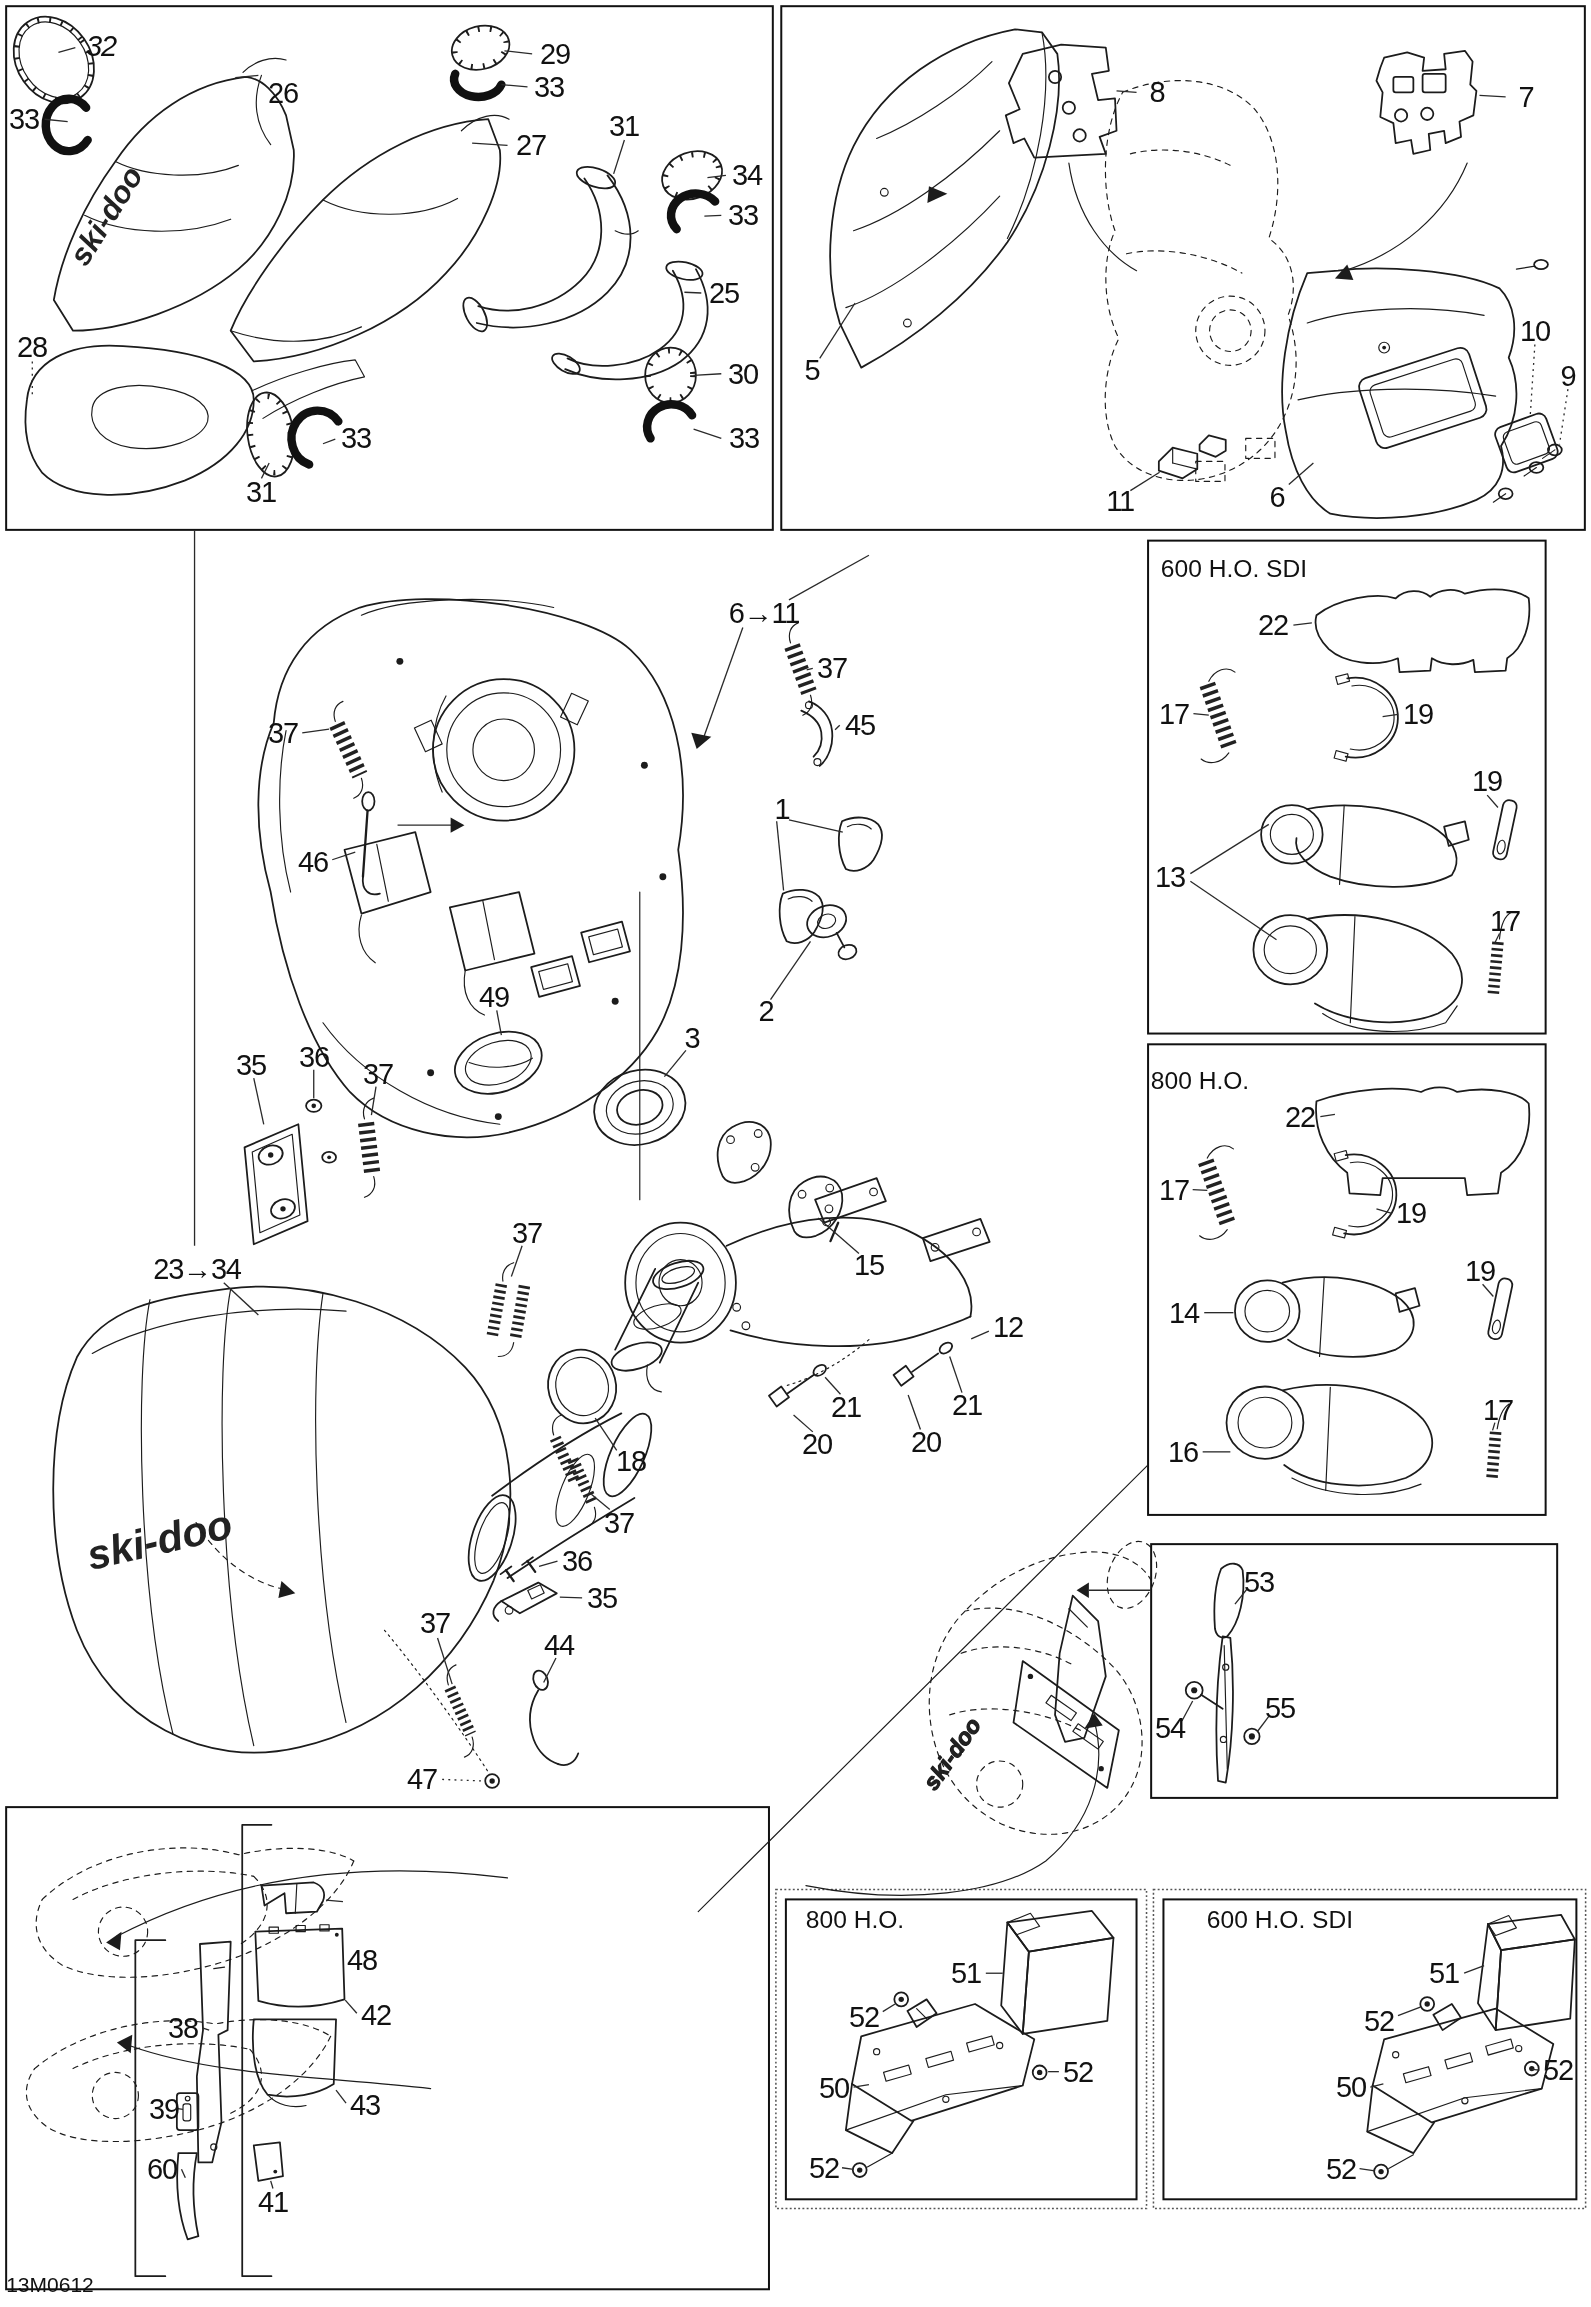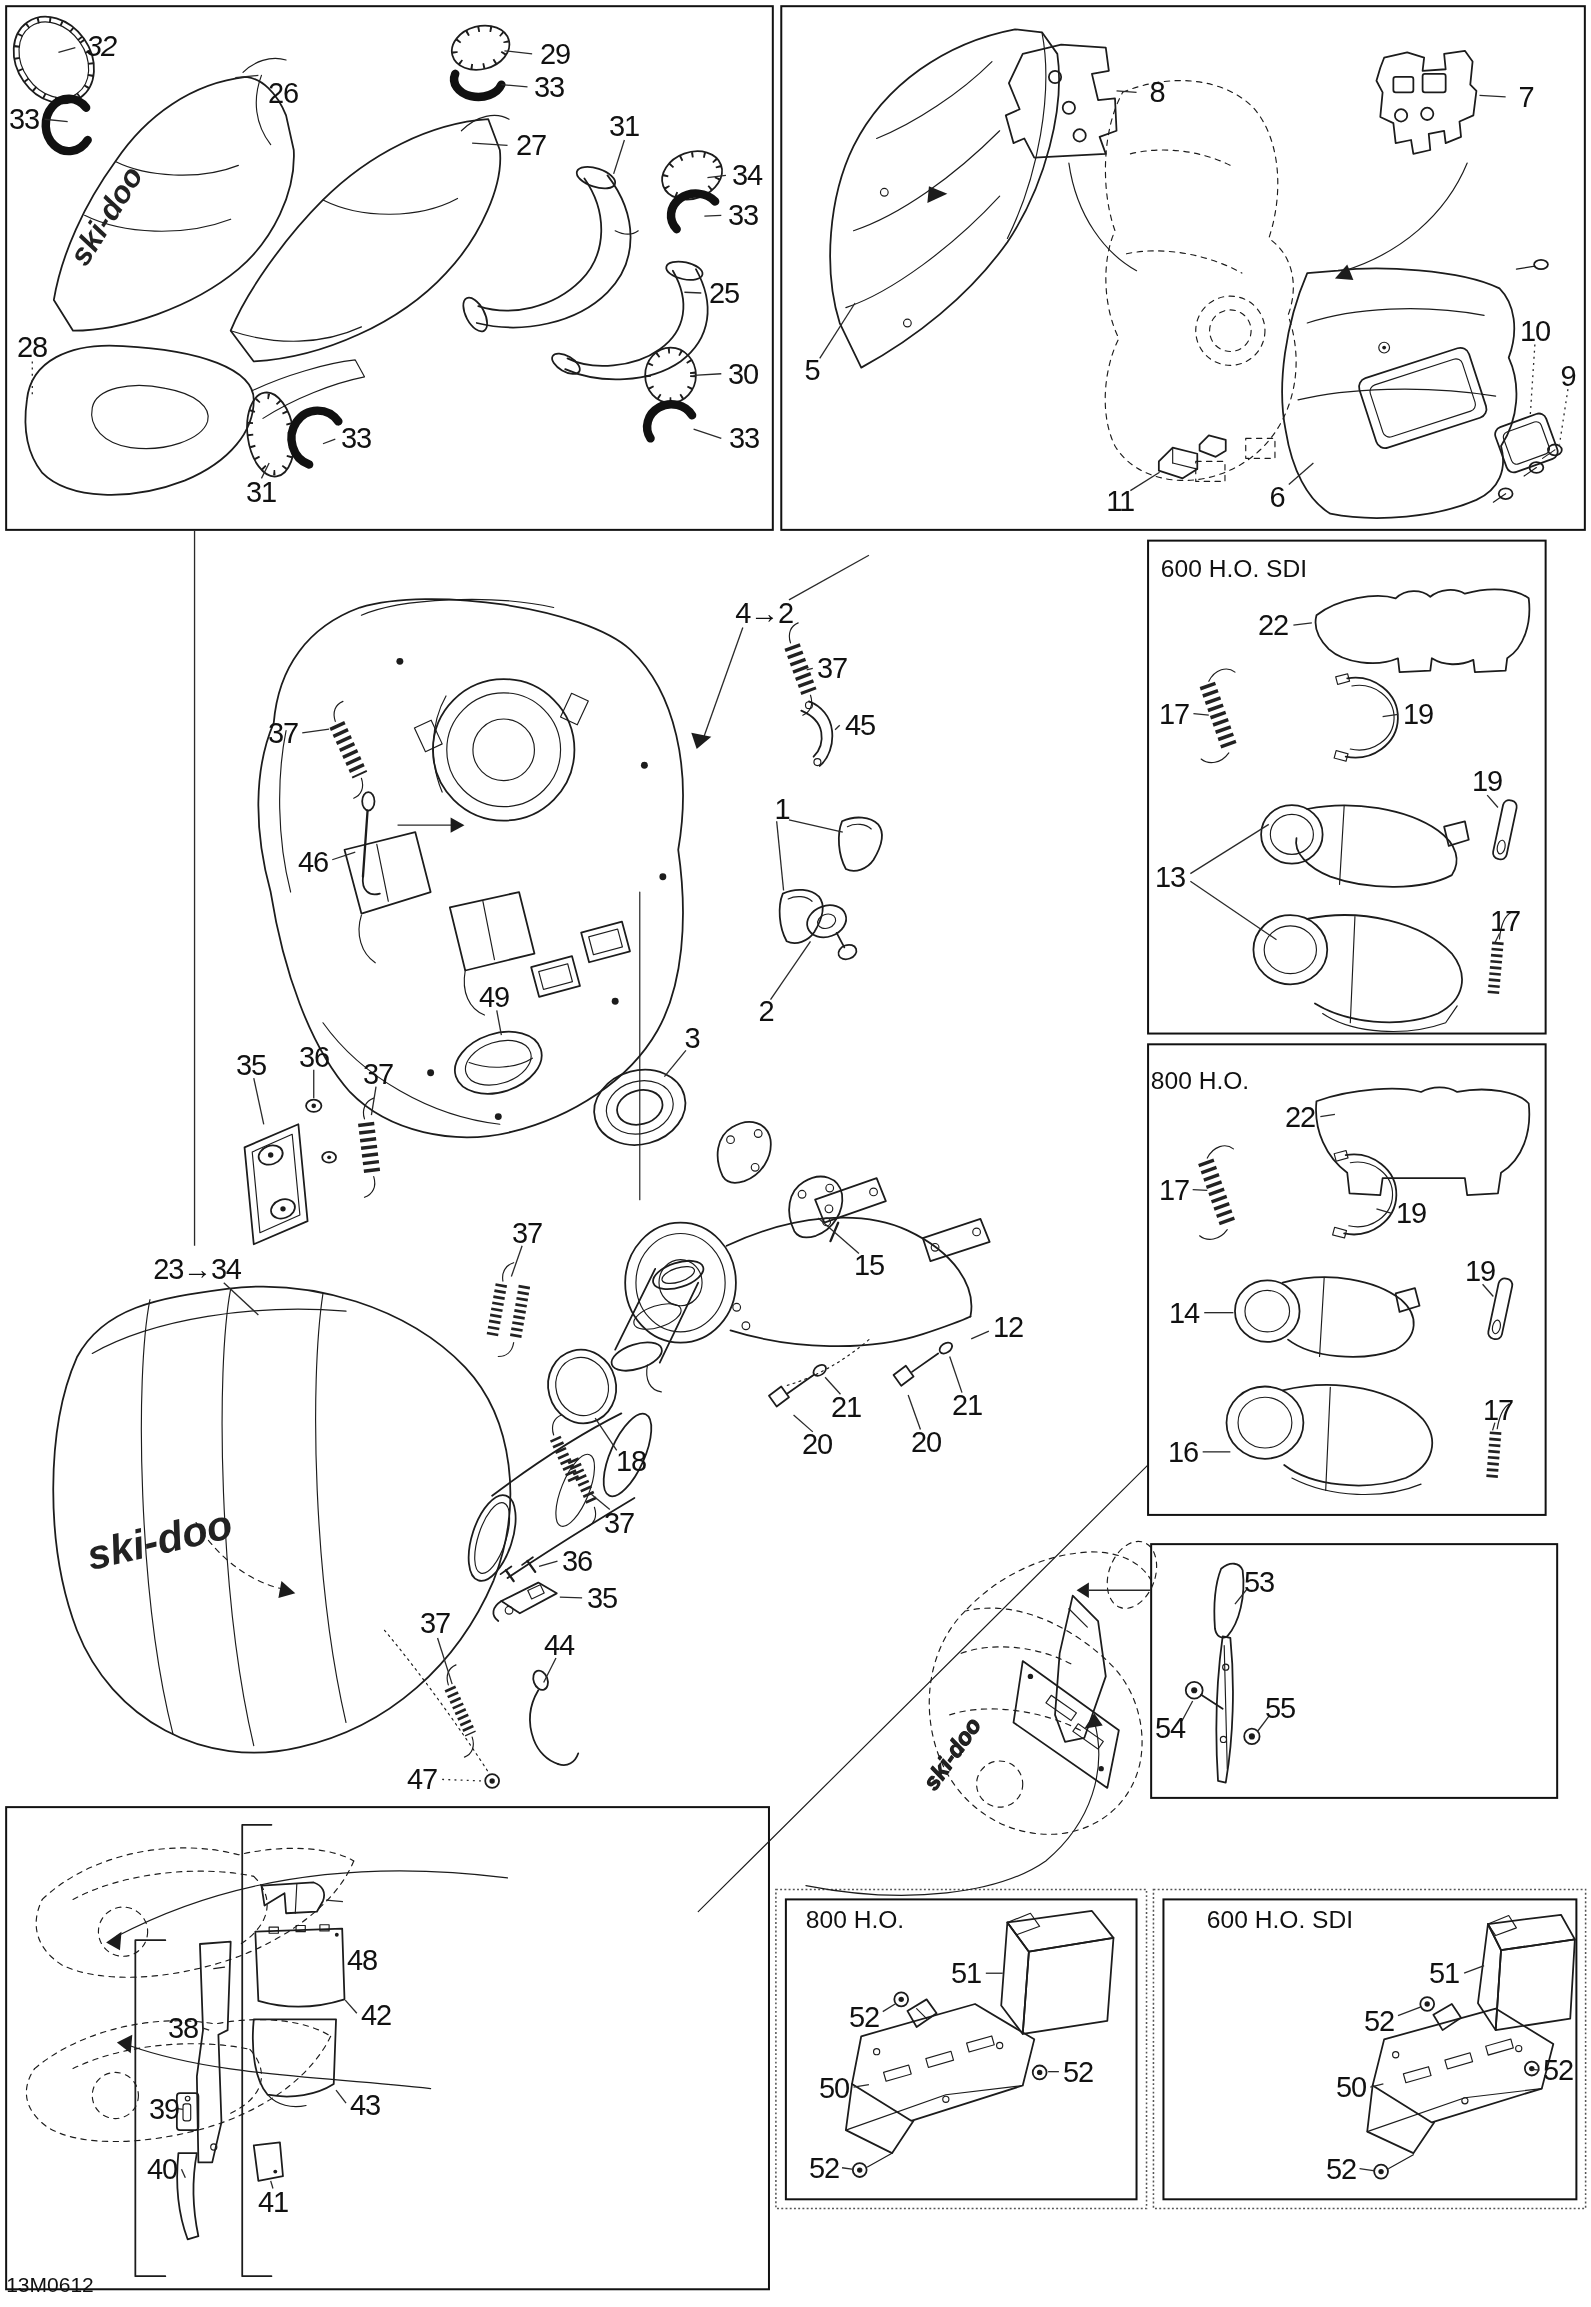--- a/index.html
+++ b/index.html
@@ -725,21 +725,21 @@
       <div class="lbl num" style="left: 1170px; top: 877px;">13</div>
       <div class="lbl num" style="left: 1505px; top: 921px;">17</div>
       <div class="lbl title" style="left: 1200px; top: 1081px;">800 H.O.</div>
       <div class="lbl num" style="left: 1300px; top: 1117px;">22</div>
       <div class="lbl num" style="left: 1174px; top: 1190px;">17</div>
       <div class="lbl num" style="left: 1411px; top: 1213px;">19</div>
       <div class="lbl num" style="left: 1480px; top: 1271px;">19</div>
       <div class="lbl num" style="left: 1184px; top: 1313px;">14</div>
       <div class="lbl num" style="left: 1183px; top: 1452px;">16</div>
       <div class="lbl num" style="left: 1498px; top: 1410px;">17</div>
-      <div class="lbl num" style="left: 764px; top: 613px;">4→2</div>
+      <div class="lbl num" style="left: 764px; top: 613px;">6→11</div>
       <div class="lbl num" style="left: 832px; top: 668px;">37</div>
       <div class="lbl num" style="left: 860px; top: 725px;">45</div>
       <div class="lbl num" style="left: 782px; top: 809px;">1</div>
       <div class="lbl num" style="left: 766px; top: 1011px;">2</div>
       <div class="lbl num" style="left: 494px; top: 997px;">49</div>
       <div class="lbl num" style="left: 692px; top: 1038px;">3</div>
       <div class="lbl num" style="left: 283px; top: 733px;">37</div>
       <div class="lbl num" style="left: 313px; top: 862px;">46</div>
       <div class="lbl num" style="left: 251px; top: 1065px;">35</div>
       <div class="lbl num" style="left: 314px; top: 1057px;">36</div>
@@ -769,21 +769,21 @@
       <div class="lbl num" style="left: 1078px; top: 2072px;">52</div>
       <div class="lbl num" style="left: 824px; top: 2168px;">52</div>
       <div class="lbl title" style="left: 1280px; top: 1920px;">600 H.O. SDI</div>
       <div class="lbl num" style="left: 1444px; top: 1973px;">51</div>
       <div class="lbl num" style="left: 1379px; top: 2021px;">52</div>
       <div class="lbl num" style="left: 1351px; top: 2087px;">50</div>
       <div class="lbl num" style="left: 1558px; top: 2070px;">52</div>
       <div class="lbl num" style="left: 1341px; top: 2169px;">52</div>
       <div class="lbl num" style="left: 183px; top: 2028px;">38</div>
       <div class="lbl num" style="left: 164px; top: 2109px;">39</div>
-      <div class="lbl num" style="left: 162px; top: 2169px;">40</div>
+      <div class="lbl num" style="left: 162px; top: 2169px;">60</div>
       <div class="lbl num" style="left: 273px; top: 2202px;">41</div>
       <div class="lbl num" style="left: 376px; top: 2015px;">42</div>
       <div class="lbl num" style="left: 365px; top: 2105px;">43</div>
       <div class="lbl num" style="left: 362px; top: 1960px;">48</div>
     </div>
 
 <div class="lbl code" style="left:6.2px;top:2285px">13M0612</div>
 </div>
 
 

